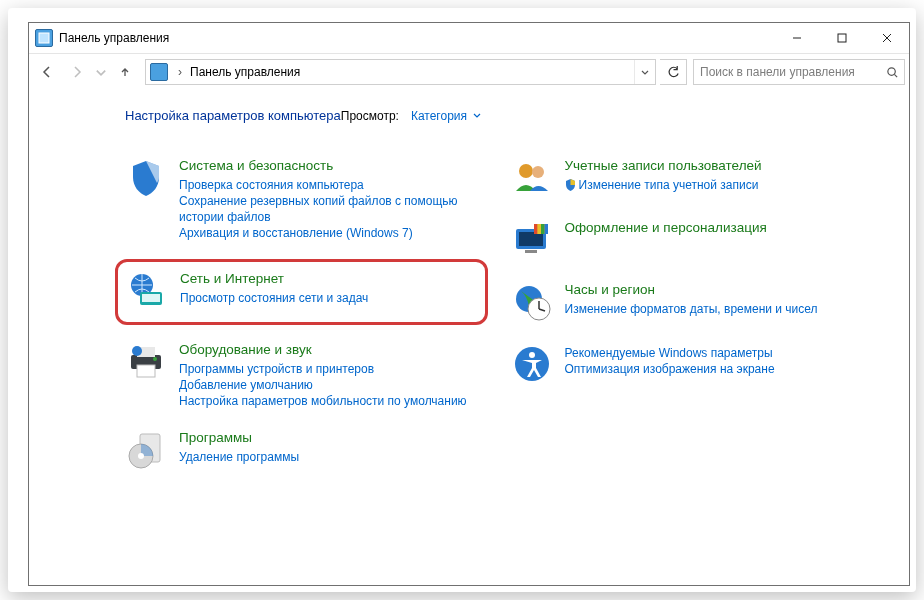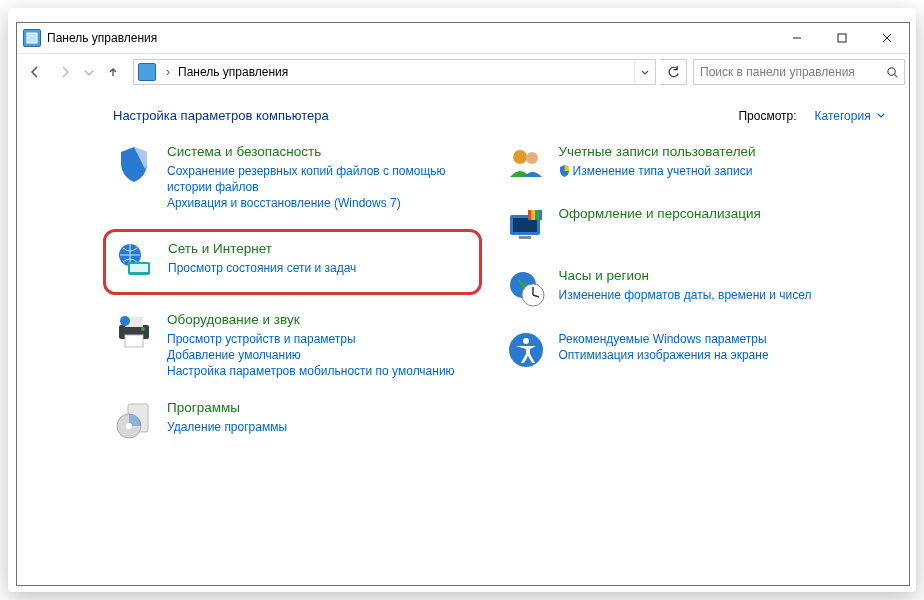--- a/index.html
+++ b/index.html
@@ -1,16 +1,16 @@
 <!DOCTYPE html>
 <html><head>
 <meta charset="utf-8">
 <style>
   html,body{margin:0;padding:0;font-family:"Segoe UI",Tahoma,sans-serif;font-size:12px;color:#000;background:#fff}
-  .outer-shadow{width:924px;height:600px;box-sizing:border-box;padding:22px 14px 14px 16px;background:#fff;position:relative}
+  .outer-shadow{width:924px;height:600px;box-sizing:border-box;padding:22px 14px 14px 28px;background:#fff;position:relative}
   .shadow-blob{position:absolute;inset:8px;border-radius:4px;box-shadow:0 6px 22px rgba(0,0,0,.25);pointer-events:none}
   .window{position:relative;width:100%;height:100%;background:#fff;border:1px solid #707070;display:flex;flex-direction:column;box-sizing:border-box}
   .titlebar{height:30px;display:flex;align-items:center;border-bottom:1px solid #e5e5e5}
   .titlebar .ticon{width:16px;height:16px;margin:0 6px;background:#4aa0e0;border:1px solid #2a6aa0;border-radius:2px;display:flex;align-items:center;justify-content:center}
   .titlebar .ticon svg{width:12px;height:12px}
   .title-text{flex:0 0 auto;font-size:12px;color:#000}
   .title-spacer{flex:1}
   .win-btn{width:45px;height:29px;display:flex;align-items:center;justify-content:center;color:#222}
   .win-btn svg{width:10px;height:10px}
   .navbar{height:36px;display:flex;align-items:center;padding:0 4px;gap:2px}
@@ -22,23 +22,23 @@
   .crumb-chevron{padding:0 6px;color:#555}
   .crumb-text{padding:0 2px}
   .crumb-spacer{flex:1}
   .crumb-drop{width:20px;display:flex;align-items:center;justify-content:center;color:#555;border-left:1px solid #e9e9e9;height:100%}
   .refresh-btn{width:26px;height:24px;border:1px solid #cfcfcf;border-left:none;display:flex;align-items:center;justify-content:center;color:#333}
   .search-box{width:210px;height:24px;border:1px solid #cfcfcf;margin-left:4px;display:flex;align-items:center}
   .search-input{flex:1;border:none;outline:none;font-size:12px;padding:0 6px;color:#0c4a6e;background:transparent}
   .search-input::placeholder{color:#7d7d7d}
   .search-icn{width:24px;display:flex;align-items:center;justify-content:center;color:#555}
   .content{flex:1;overflow:auto;padding:18px 24px 10px 24px}
-  .header-row{display:flex;align-items:center;justify-content:space-between;margin:0 0 14px 72px}
+  .header-row{display:flex;align-items:center;justify-content:flex-start;margin:0 0 28px 72px}
   .page-heading{font-size:13px;color:#003399}
-  .view-row{display:flex;align-items:center;gap:18px;font-size:12px}
+  .view-row{display:flex;align-items:center;gap:12px;font-size:12px}
   .view-lbl{color:#000}
   .view-link{color:#0066cc}
   .view-link svg{width:8px;height:8px;margin-left:3px}
   .columns{display:flex;gap:11px;margin-left:72px}
   .col{flex:1;min-width:0}
   .cat{display:flex;gap:12px;padding:6px 0 14px 0;position:relative}
   .cat-icon{width:42px;height:42px;flex:0 0 42px}
   .cat-body{flex:1;min-width:0}
   .cat-title{color:#1a7a1a;font-size:13.5px;line-height:18px}
   .cat-links{margin-top:2px}
@@ -158,20 +158,21 @@
           <div class="cat">
             <div class="cat-icon">
               <svg class="icon-svg" viewBox="0 0 42 42">
                   <path class="tint-blue" d="M21 4 L34 9 V20 C34 30 28 36 21 39 C14 36 8 30 8 20 V9 Z"></path>
                   <path fill="#fff" opacity=".6" d="M21 4 L34 9 V20 C34 22 33 24 32 26 L21 4 Z"></path>
                 </svg>
             </div>
             <div class="cat-body">
               <a class="cat-title">Система и безопасность</a>
               <div class="cat-links">
+                <a class="cat-link">Проверка состояния компьютера</a>
                 <a class="cat-link">Сохранение резервных копий файлов с помощью истории файлов</a>
                 <a class="cat-link">Архивация и восстановление (Windows 7)</a>
               </div>
             </div>
           </div>
 
           <div class="highlight-box">
             <div class="cat" style="padding:0">
               <div class="cat-icon">
                 <svg class="icon-svg" viewBox="0 0 42 42">
@@ -196,21 +197,21 @@
                 <rect x="6" y="14" width="30" height="14" rx="2" class="tint-dark"></rect>
                 <rect x="12" y="6" width="18" height="10" fill="#e8e8e8"></rect>
                 <rect x="12" y="24" width="18" height="12" fill="#fff" stroke="#bbb"></rect>
                 <circle cx="30" cy="18" r="2" class="tint-green"></circle>
                 <circle cx="12" cy="10" r="5" class="tint-blue"></circle>
               </svg>
             </div>
             <div class="cat-body">
               <a class="cat-title">Оборудование и звук</a>
               <div class="cat-links">
-                <a class="cat-link">Просмотр устройств и параметры</a>
+                <a class="cat-link">Программы устройств и принтеров</a>
                 <a class="cat-link">Добавление умолчанию</a>
                 <a class="cat-link">Настройка параметров мобильности по умолчанию</a>
               </div>
             </div>
           </div>
 
           <div class="cat">
             <div class="cat-icon">
               <svg class="icon-svg" viewBox="0 0 42 42">
                 <rect x="15" y="5" width="20" height="28" rx="2" fill="#e8e8e8" stroke="#bbb"></rect>

